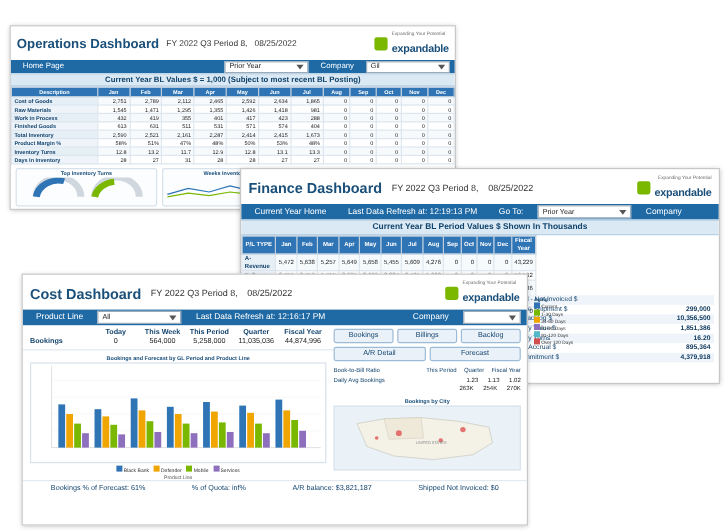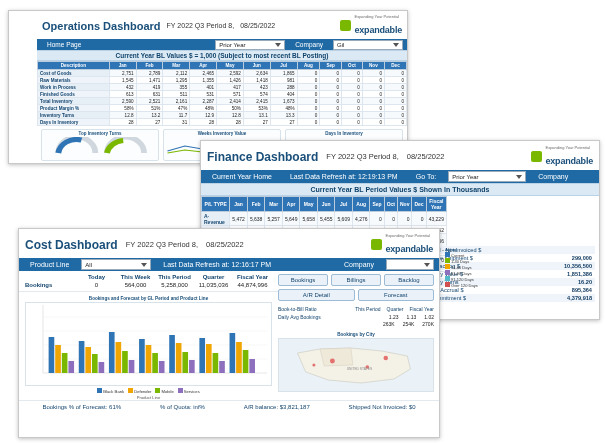--- a/index.html
+++ b/index.html
@@ -13,21 +13,21 @@
   .logo .lmark{width:11px;height:11px;background:#7ab800;border-radius:2px;flex:none;}
   .logo .ltext{font-weight:bold;color:#1a4f7a;letter-spacing:-.2px;}
   .logo .ltag{color:#6b6b6b;}
 
   .navbar{background:#1f6aa5;color:#fff;display:flex;align-items:center;}
   .navbar .nitem{padding:2px 6px;white-space:nowrap;}
   .selbox{background:#fff;color:#222;border:1px solid #9ab;display:flex;align-items:center;justify-content:space-between;padding:0 3px;}
   .caret{width:0;height:0;border-left:3px solid transparent;border-right:3px solid transparent;border-top:4px solid #555;}
 
   
-  #ops{left:8px;top:10px;width:370px;height:152px;padding-left:28px;}
+  #ops{left:8px;top:21px;width:370px;height:152px;}
   #ops .ohead{display:flex;align-items:center;padding:3px 5px 2px 5px;gap:6px;}
   #ops .ohead .wtitle{font-size:11px;}
   #ops .ohead .wsub{font-size:7px;}
   #ops .ohead .logo{margin-left:auto;}
   #ops .ohead .ltext{font-size:9px;}
   #ops .ohead .ltag{font-size:4px;}
   #ops .onav{height:11px;font-size:6.5px;padding:0 4px;gap:4px;}
   #ops .onav .selbox{height:8px;font-size:6px;width:62px;}
   #ops .banner{background:#dbe9f4;border-top:1px solid #b9d2e6;border-bottom:1px solid #b9d2e6;text-align:center;font-size:6.5px;color:#10436b;font-weight:bold;padding:1px 0;}
   table.grid{border-collapse:collapse;width:100%;font-size:4.6px;}
@@ -35,21 +35,21 @@
   table.grid td{border:1px solid #dde6ee;padding:0.5px 2px;color:#222;text-align:right;}
   table.grid td.lbl{text-align:left;background:#eef4fa;color:#14456e;font-weight:bold;}
   table.grid tr:nth-child(even) td{background:#f7fafd;}
   table.grid tr:nth-child(even) td.lbl{background:#e6eef6;}
   .ocharts{display:flex;gap:4px;padding:3px 4px;}
   .panel{border:1px solid #d7e2ea;background:#fbfdff;border-radius:2px;}
   .ptitle{font-size:4.5px;color:#1a4f7a;text-align:center;padding:1px 0;font-weight:bold;}
 
   
   #fin{left:200px;top:140px;width:398px;height:178px;}
-  #fin .fhead{display:flex;align-items:center;padding:4px 6px 2px 6px;gap:8px;}
+  #fin .fhead{display:flex;align-items:center;padding:4px 6px 2px 6px;gap:8px;text-align:right;}
   #fin .fhead .wtitle{font-size:12px;}
   #fin .fhead .wsub{font-size:7.5px;}
   #fin .fhead .logo{margin-left:auto;}
   #fin .fhead .ltext{font-size:9px;}
   #fin .fhead .ltag{font-size:4px;}
   #fin .fnav{height:13px;font-size:7px;padding:0 5px;gap:6px;}
   #fin .fnav .selbox{height:9px;font-size:6px;width:70px;}
   #fin .fbanner{background:#dbe9f4;border-top:1px solid #b9d2e6;border-bottom:1px solid #b9d2e6;text-align:center;font-size:7px;color:#10436b;font-weight:bold;padding:2px 0;}
   #fin table.grid{font-size:5px;}
   .rightpanel{position:absolute;right:4px;top:105px;width:178px;font-size:5.6px;}

